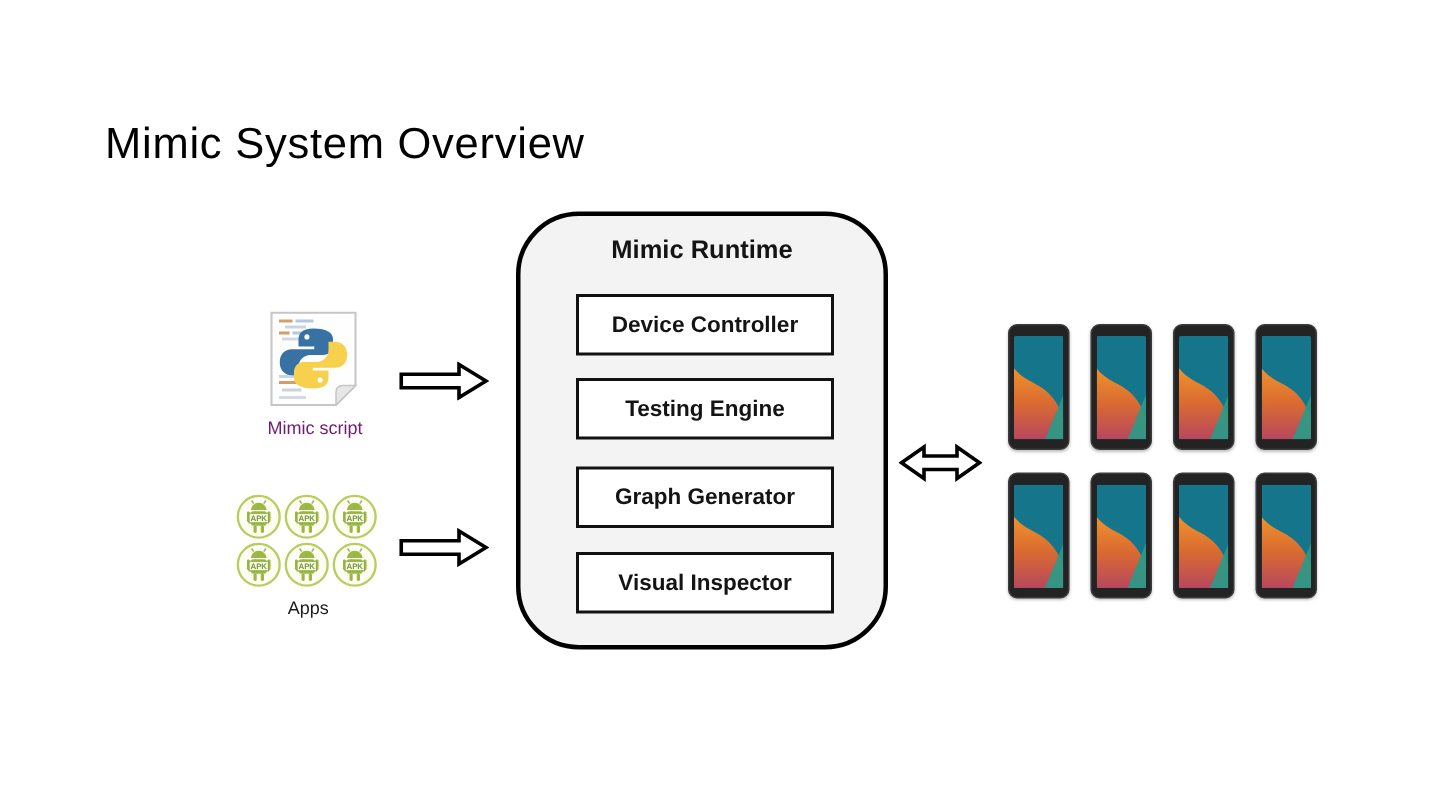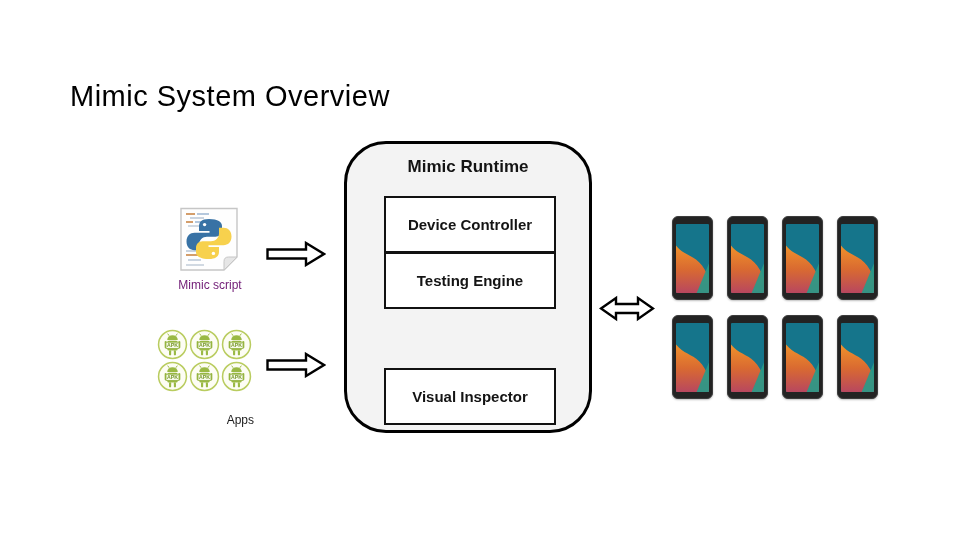--- a/index.html
+++ b/index.html
@@ -18,43 +18,43 @@
   .runtime-box{
     left:344px;top:141px;width:248px;height:292px;
     background:#f3f3f3;border:3px solid #000;border-radius:42px;
     box-sizing:border-box;
   }
   .runtime-title{
     position:absolute;left:0;right:0;top:13px;text-align:center;
     font-size:17px;font-weight:600;color:#141414;
   }
   .module-box{
-    position:absolute;left:37px;width:172px;height:57px;
+    position:absolute;left:37px;width:172px;height:41px;
     background:#ffffff;border:2px solid #111;box-sizing:border-box;
     display:flex;align-items:center;justify-content:center;
     font-size:15px;font-weight:600;color:#141414;
   }
   .m0{top:52px;} .m1{top:108px;} .m2{top:167px;} .m3{top:224px;}
 
   
   .pyfile{left:178px;top:207px;width:62px;height:64px;}
   .script-label{
     left:148px;top:278px;width:124px;text-align:center;
     font-size:12px;color:#701a75;
   }
 
   
   .apk-grid{
     left:157px;top:329px;width:97px;
     display:flex;flex-wrap:wrap;gap:1px;
   }
   .apk{width:31px;height:31px;display:block;}
   .apps-label{
-    left:157px;top:398px;width:97px;text-align:right;
-    font-size:12px;color:#1c1c1c;margin-top:15px;
+    left:157px;top:398px;width:97px;text-align:center;
+    font-size:12px;color:#1c1c1c;
   }
 
   
   .arrow1{left:266px;top:241px;width:60px;height:26px;}
   .arrow2{left:266px;top:352px;width:60px;height:26px;}
   .arrow-sync{left:599px;top:295px;width:56px;height:27px;}
 
   
   .phone{
     position:absolute;width:41px;height:84px;
@@ -160,20 +160,21 @@
     <use href="#arrow-right"></use>
   </svg>
 <svg class="abs arrow-sync">
     <use href="#arrow-double"></use>
   </svg>
 
 <div class="abs runtime-box">
   <div class="runtime-title">Mimic Runtime</div>
   <div class="module-box m0">Device Controller</div>
   <div class="module-box m1">Testing Engine</div>
+  <div class="module-box m2">Graph Generator</div>
   <div class="module-box m3">Visual Inspector</div>
 </div>
 
 <div class="phone" style="left:672px;top:216px">
   <div class="screen">
       <svg viewBox="0 0 40 74" preserveAspectRatio="none">
         <use href="#wallpaper"></use>
       </svg>
     </div>
 </div>

